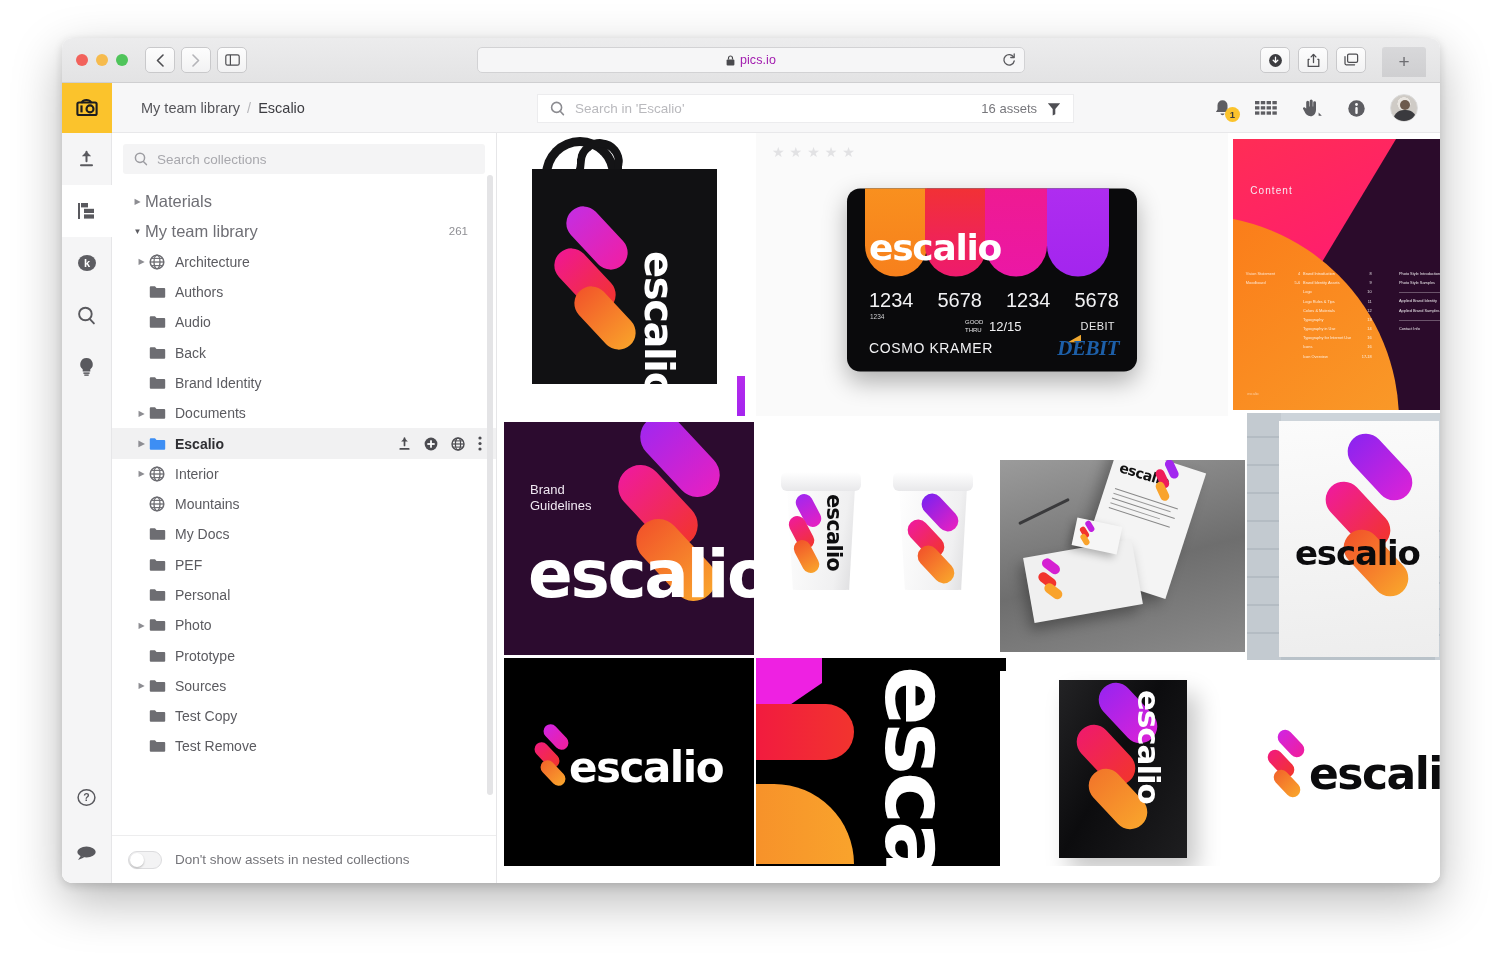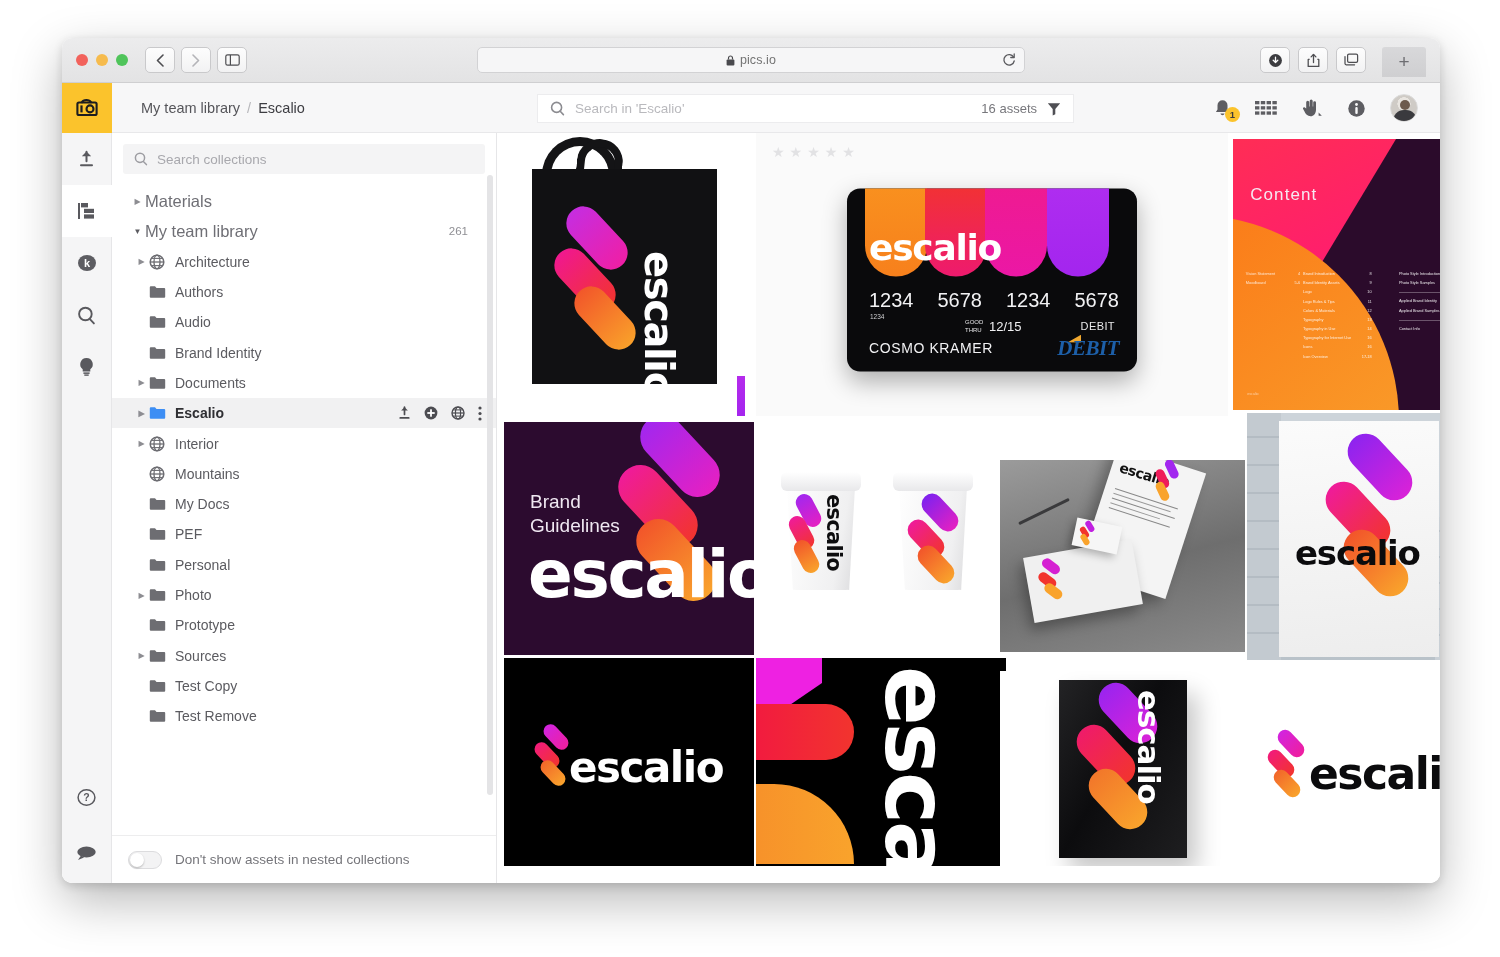--- a/index.html
+++ b/index.html
@@ -45,21 +45,21 @@
   .cbtn.dim { color: #b4b4b8; }
   .sidebtn { position: absolute; top: 9px; left: 155px; }
 
   #addressbar {
     position: absolute; top: 9px; left: 50%; transform: translateX(-50%);
     width: 548px; height: 26px; border-radius: 5px;
     background: #f6f6f7; border: 1px solid #d2d2d4;
     display: flex; align-items: center; justify-content: center;
   }
   #urltext {
-    font-size: 12.5px; color: #737373; letter-spacing: .1px;
+    font-size: 12.5px; color: #a21caf; letter-spacing: .1px;
     display: flex; align-items: center; gap: 5px;
   }
   #reload { position: absolute; right: 8px; top: 4px; color: #5a5a5e; }
 
   .rightbtns { position: absolute; top: 9px; right: 74px; display: flex; gap: 8px; }
   #plustab {
     position: absolute; top: 9px; right: 14px;
     width: 44px; height: 30px;
     background: linear-gradient(#d8d8da, #cfcfd1);
     display: flex; align-items: center; justify-content: center;
@@ -276,34 +276,34 @@
   #slide-pinkwedge {
     position: absolute; left: 0; top: 0; width: 57%; height: 100%;
     background: linear-gradient(155deg, #ff2d55 0%, #ff1f6b 45%, #e5189a 100%);
     clip-path: polygon(0 0, 100% 0, 0 100%);
   }
   #slide-orangeblob {
     position: absolute; left: -14%; top: 28%; width: 72%; height: 92%;
     background: linear-gradient(140deg, #fb7a18, #f99d2a);
     border-radius: 0 999px 0 0;
   }
-  #slide-title { position: absolute; left: 6%; top: 17%; color: #f7e9f2; font-size: 17px; letter-spacing: 1.1px; }
+  #slide-title { position: absolute; left: 6%; top: 17%; color: #f7e9f2; font-size: 10px; letter-spacing: 1.1px; }
   .toc { position: absolute; display: flex; flex-direction: column; }
   .toc .ln { display: flex; justify-content: space-between; font-size: 3.9px; line-height: 2.35; white-space: nowrap; }
   #toc1 { left: 4.5%; top: 48%; width: 19%; color: rgba(255,255,255,.8); }
   #toc2 { left: 24.5%; top: 48%; width: 24%; color: rgba(255,255,255,.85); }
   #toc3 { left: 58%; top: 48%; width: 33%; color: rgba(255,255,255,.9); }
   .toc .rule { height: 1px; background: rgba(255,255,255,.3); margin: 5px 0 3px; }
   #slide-foot { position: absolute; left: 5%; bottom: 5%; font-size: 3.6px; color: rgba(255,255,255,.55); }
 
   
   #t-bg { background: #ffffff; }
   #bgbox { position: absolute; left: 0; top: 0; right: 0; bottom: 0; background: #2c0b2f; overflow: hidden; }
   #bg-word { position: absolute; left: 24px; bottom: 42px; color: #fff; font-size: 66px; z-index: 3; }
-  #bg-label { position: absolute; left: 26px; top: 68px; color: #f0e8f2; font-size: 19px; line-height: 1.25; z-index: 4;}
+  #bg-label { position: absolute; left: 26px; top: 60px; color: #f0e8f2; font-size: 13px; line-height: 1.25; z-index: 4;}
 
   
   #t-cups { background: #ffffff; }
   .cup { position: absolute; bottom: 34%; }
   .cupbody {
     position: absolute; width: 74px; height: 104px; left: 0; top: 14px;
     background: linear-gradient(100deg,#ffffff,#f0f0f1 72%,#d9d9db);
     border-radius: 4px 4px 12px 12px;
     clip-path: polygon(4% 0, 96% 0, 88% 100%, 12% 100%);
     box-shadow: 24px 14px 26px rgba(0,0,0,.22);
@@ -593,20 +593,29 @@
             <span class="lbl">Authors</span>
           </div>
           <div class="node lvl1">
             <span class="arrow"></span>
             <span class="ico">
               <svg width="17" height="14" viewBox="0 0 17 14">
                 <path d="M.8 2.2a1 1 0 0 1 1-1h4.2l1.5 1.7h7.7a1 1 0 0 1 1 1v7.9a1 1 0 0 1-1 1H1.8a1 1 0 0 1-1-1z" fill="currentColor"></path>
               </svg>
             </span>
             <span class="lbl">Audio</span>
+          </div>
+          <div class="node lvl1">
+            <span class="arrow"></span>
+            <span class="ico">
+              <svg width="17" height="14" viewBox="0 0 17 14">
+                <path d="M.8 2.2a1 1 0 0 1 1-1h4.2l1.5 1.7h7.7a1 1 0 0 1 1 1v7.9a1 1 0 0 1-1 1H1.8a1 1 0 0 1-1-1z" fill="currentColor"></path>
+              </svg>
+            </span>
+            <span class="lbl">Back</span>
           </div>
           <div class="node lvl1">
             <span class="arrow"></span>
             <span class="ico">
               <svg width="17" height="14" viewBox="0 0 17 14">
                 <path d="M.8 2.2a1 1 0 0 1 1-1h4.2l1.5 1.7h7.7a1 1 0 0 1 1 1v7.9a1 1 0 0 1-1 1H1.8a1 1 0 0 1-1-1z" fill="currentColor"></path>
               </svg>
             </span>
             <span class="lbl">Brand Identity</span>
           </div>

